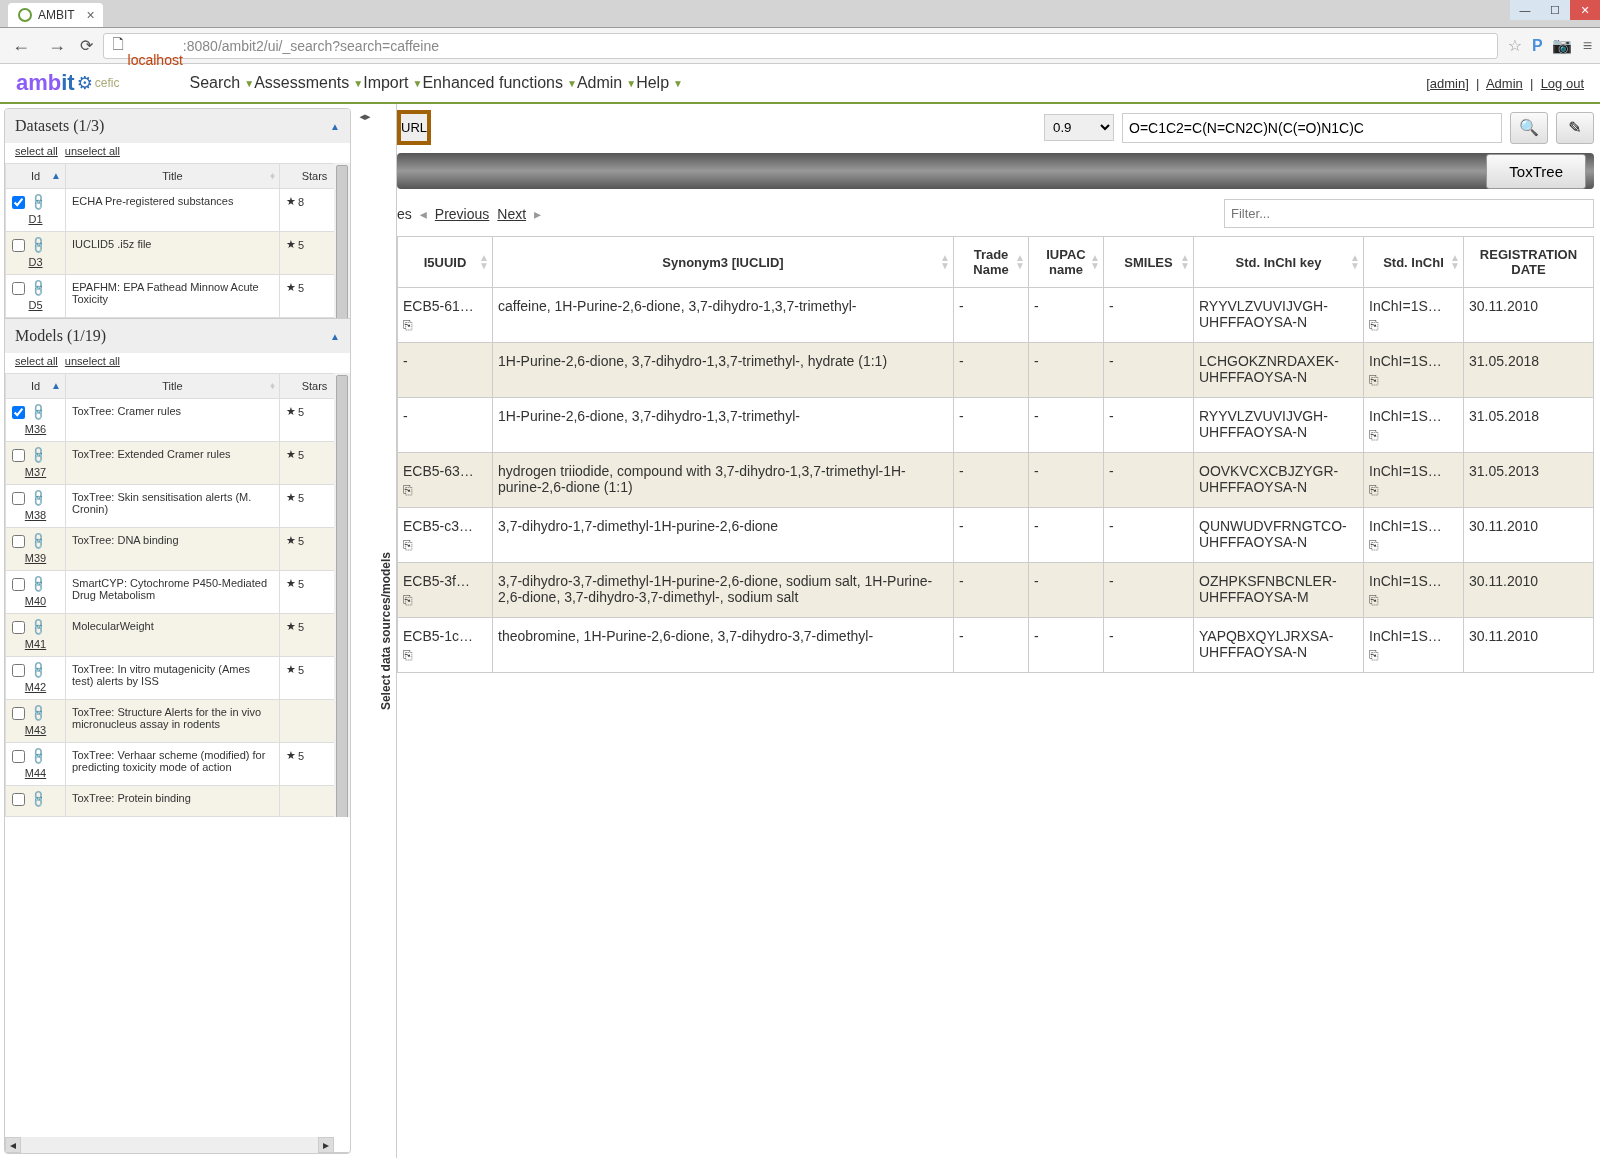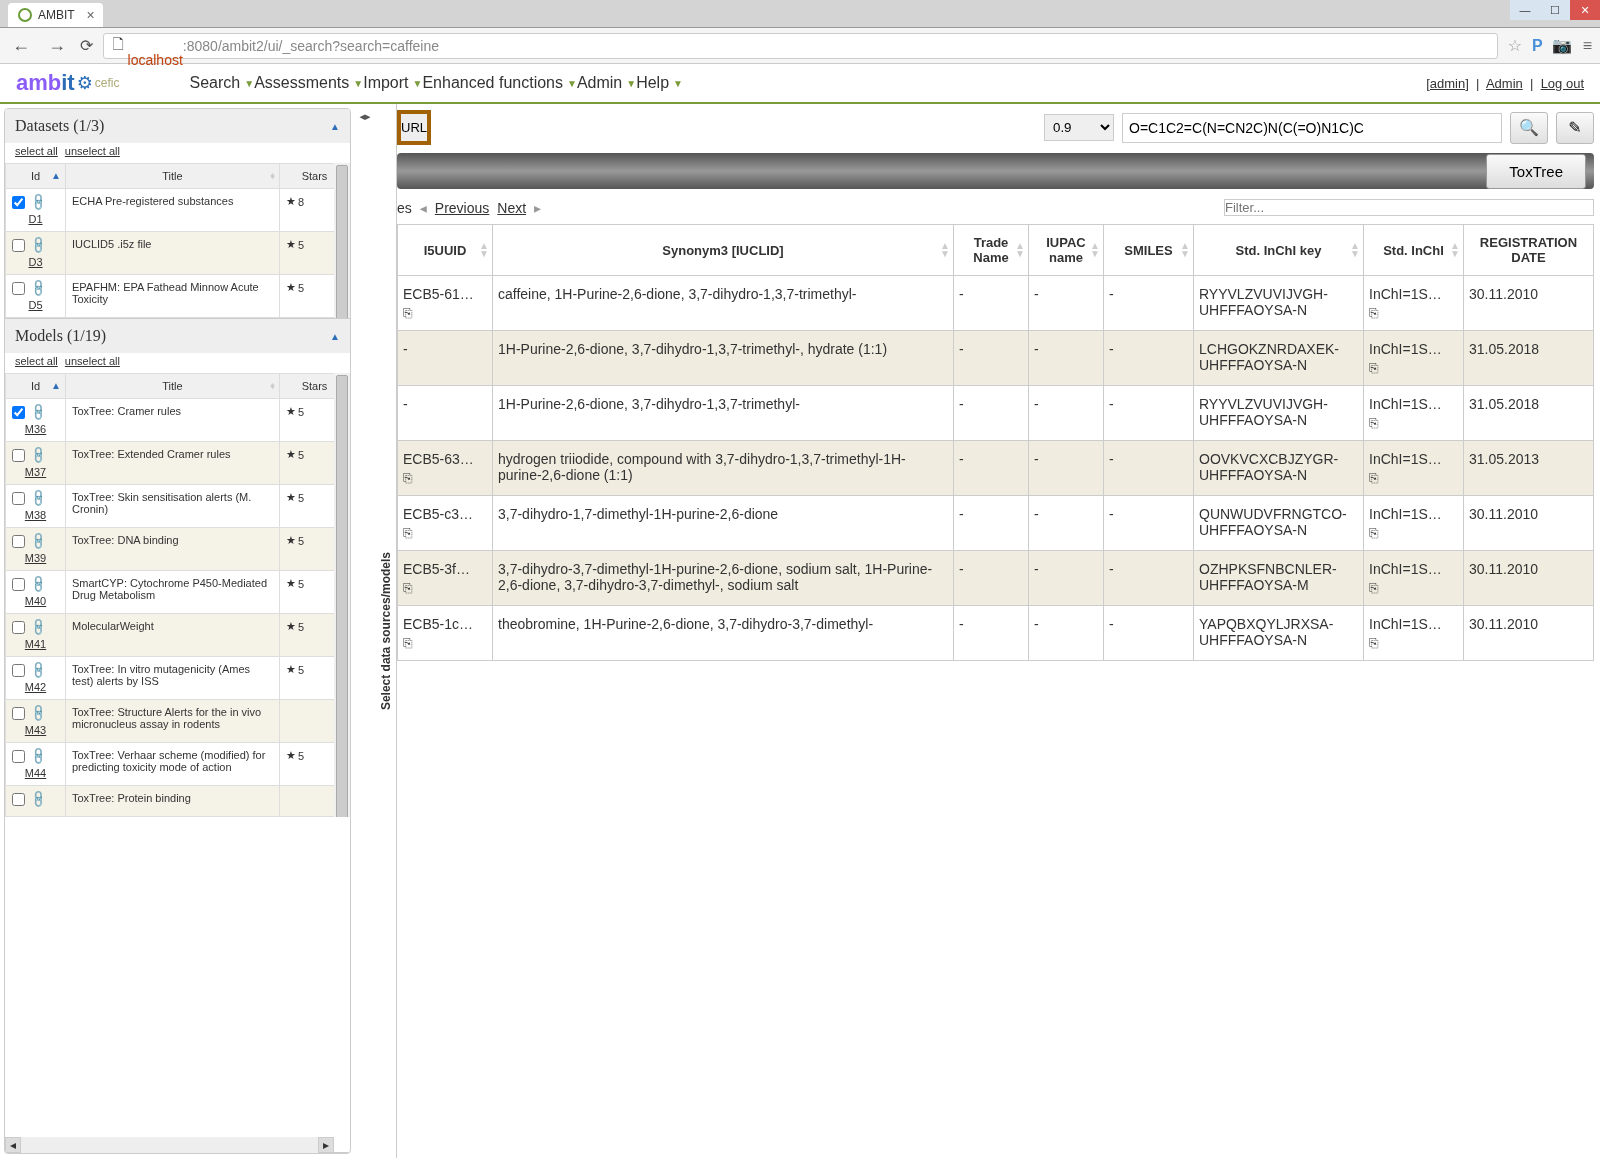--- a/index.html
+++ b/index.html
@@ -78,21 +78,21 @@
 .smiles-input { flex: 0 0 380px; border: 1px solid #ccc; padding: 6px; font-size: 14px; }
 .icon-btn { background: linear-gradient(#fafafa,#e0e0e0); border: 1px solid #bbb; width: 38px; height: 32px; border-radius: 3px; display: flex; align-items: center; justify-content: center; cursor: pointer; font-size: 16px; }
 
 .grad-bar { height: 36px; background: linear-gradient(#555,#999,#555); border-radius: 4px; display: flex; align-items: center; padding: 0 8px; margin-bottom: 10px; }
 .export-btn { margin-left: auto; background: linear-gradient(#fafafa,#ddd); border: 1px solid #999; padding: 8px 22px; border-radius: 3px; cursor: pointer; font-size: 15px; }
 
 .pager-row { display: flex; margin-bottom: 8px; }
 .pager { display: flex; gap: 8px; align-items: center; font-size: 14px; }
 .pager a { text-decoration: underline; cursor: pointer; }
 .pager-arrow { color: #999; }
-.filter-input { margin-left: auto; width: 370px; border: 1px solid #ccc; font-size: 13px; }
+.filter-input { margin-left: auto; width: 370px; border: 1px solid #ccc; padding: 6px; font-size: 13px; }
 
 .results-table { width: 100%; border-collapse: collapse; font-size: 14px; table-layout: fixed; }
 .results-table th { background: #fff; border: 1px solid #ccc; padding: 10px 6px; font-weight: bold; font-size: 13px; position: relative; text-align: center; }
 .results-table th .sort2 { position: absolute; right: 3px; top: 50%; transform: translateY(-50%); color: #ccc; font-size: 10px; line-height: 8px; }
 .results-table td { border: 1px solid #ccc; padding: 10px 5px; vertical-align: top; font-size: 14px; }
 .results-table tr.odd td { background: #f0ede0; }
 .copy-icon { font-size: 12px; display: inline-block; margin-top: 4px; cursor: pointer; }
 
 .panel-scroll { position: absolute; right: 0; top: 0; bottom: 0; width: 16px; background: #f0f0f0; }
 .panel-scroll .thumb { position: absolute; left: 2px; right: 2px; background: #ccc; border: 1px solid #aaa; border-radius: 2px; }

